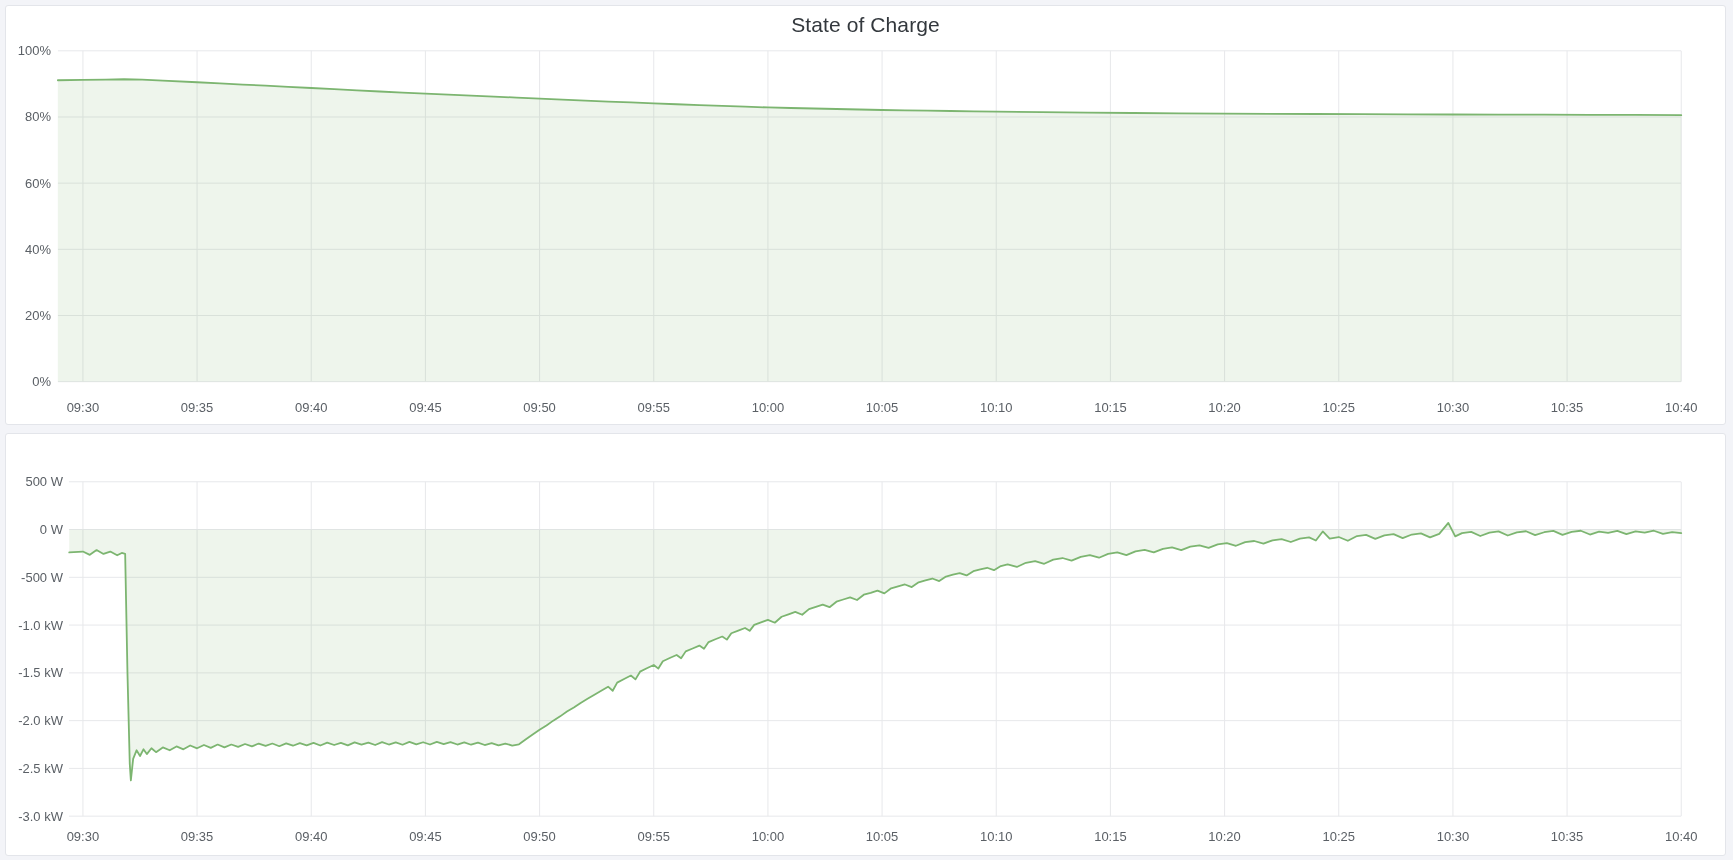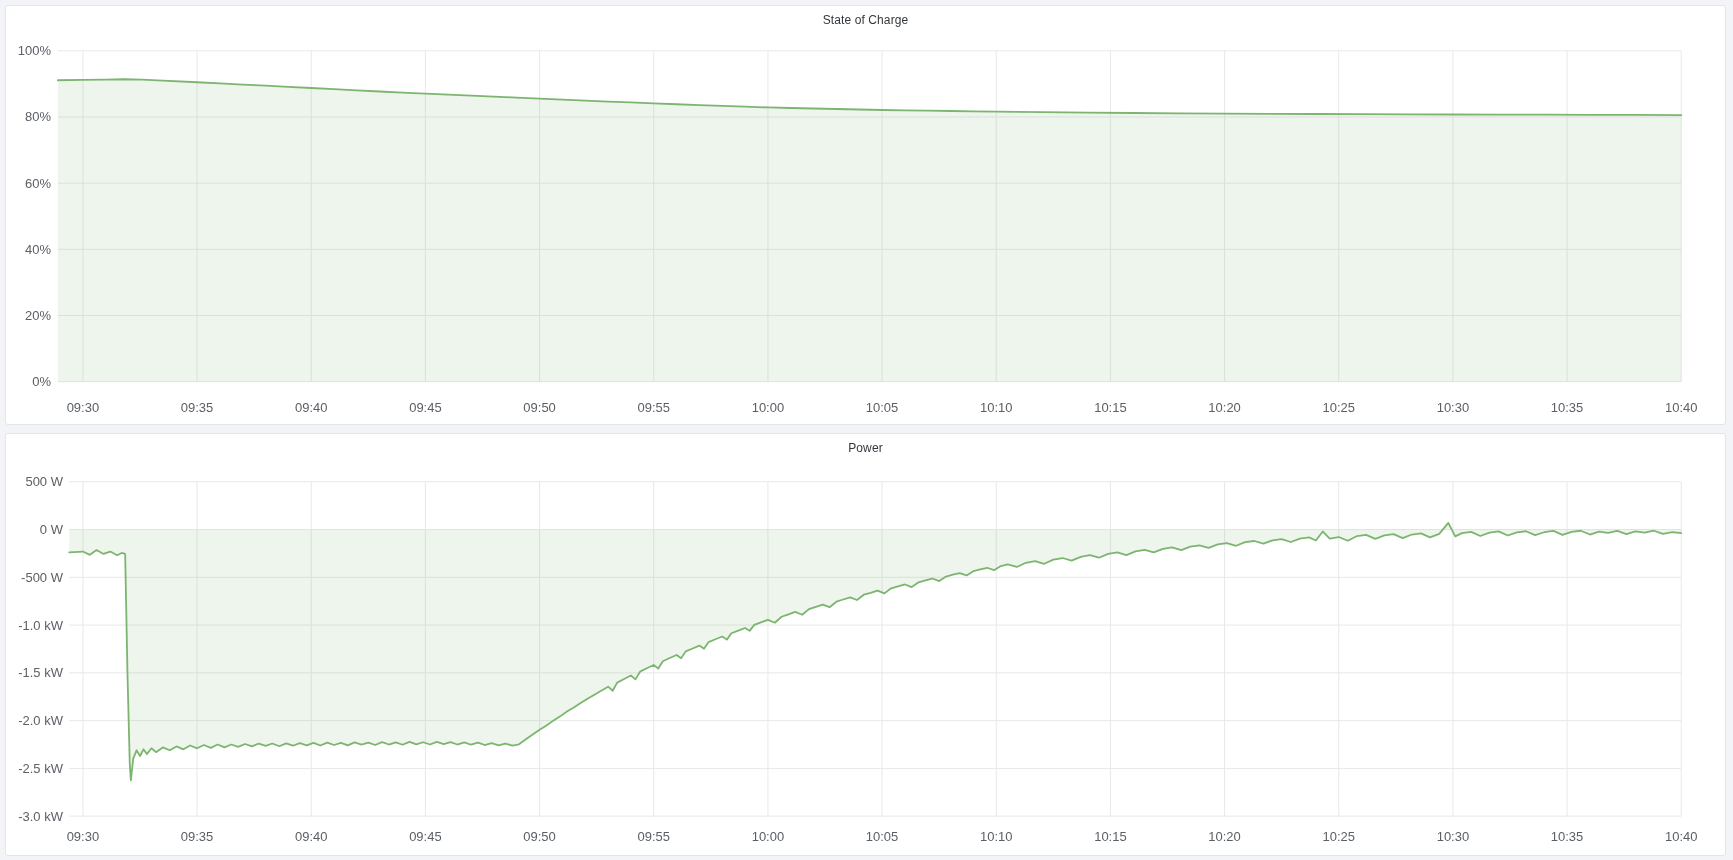--- a/index.html
+++ b/index.html
@@ -13,21 +13,21 @@
     background:#ffffff;
     border:1px solid #e3e5ea;
     border-radius:3px;
     box-sizing:border-box;
   }
   #panel-soc{top:5px;height:420px;}
   #panel-power{top:433px;height:423px;}
   .panel-title{
     position:absolute;top:7px;left:0;right:0;margin:0;
     text-align:center;
-    font-size:12px;font-weight:500;color:#33383d;
+    font-size:21px;font-weight:500;color:#33383d;
     letter-spacing:.1px;
     cursor:pointer;
   }
   .chart-svg{position:absolute;top:0;left:0;width:100%;height:100%;}
   .chart-svg text{
     font-family:"Liberation Sans", sans-serif;
     font-size:13px;
     fill:#5b6066;
   }
 </style>
@@ -128,14 +128,13 @@
       <text x="1677.2" y="409" text-anchor="middle" fill="#5b6066">10:40</text>
       <text x="57" y="52.5" text-anchor="end" fill="#5b6066">500 W</text>
       <text x="57" y="100.5" text-anchor="end" fill="#5b6066">0 W</text>
       <text x="57" y="148.5" text-anchor="end" fill="#5b6066">-500 W</text>
       <text x="57" y="196.5" text-anchor="end" fill="#5b6066">-1.0 kW</text>
       <text x="57" y="244.5" text-anchor="end" fill="#5b6066">-1.5 kW</text>
       <text x="57" y="292.5" text-anchor="end" fill="#5b6066">-2.0 kW</text>
       <text x="57" y="340.5" text-anchor="end" fill="#5b6066">-2.5 kW</text>
       <text x="57" y="388.5" text-anchor="end" fill="#5b6066">-3.0 kW</text>
     </svg>
-  <h2 class="panel-title">Power</h2>
 </section>
 
 </body></html>

